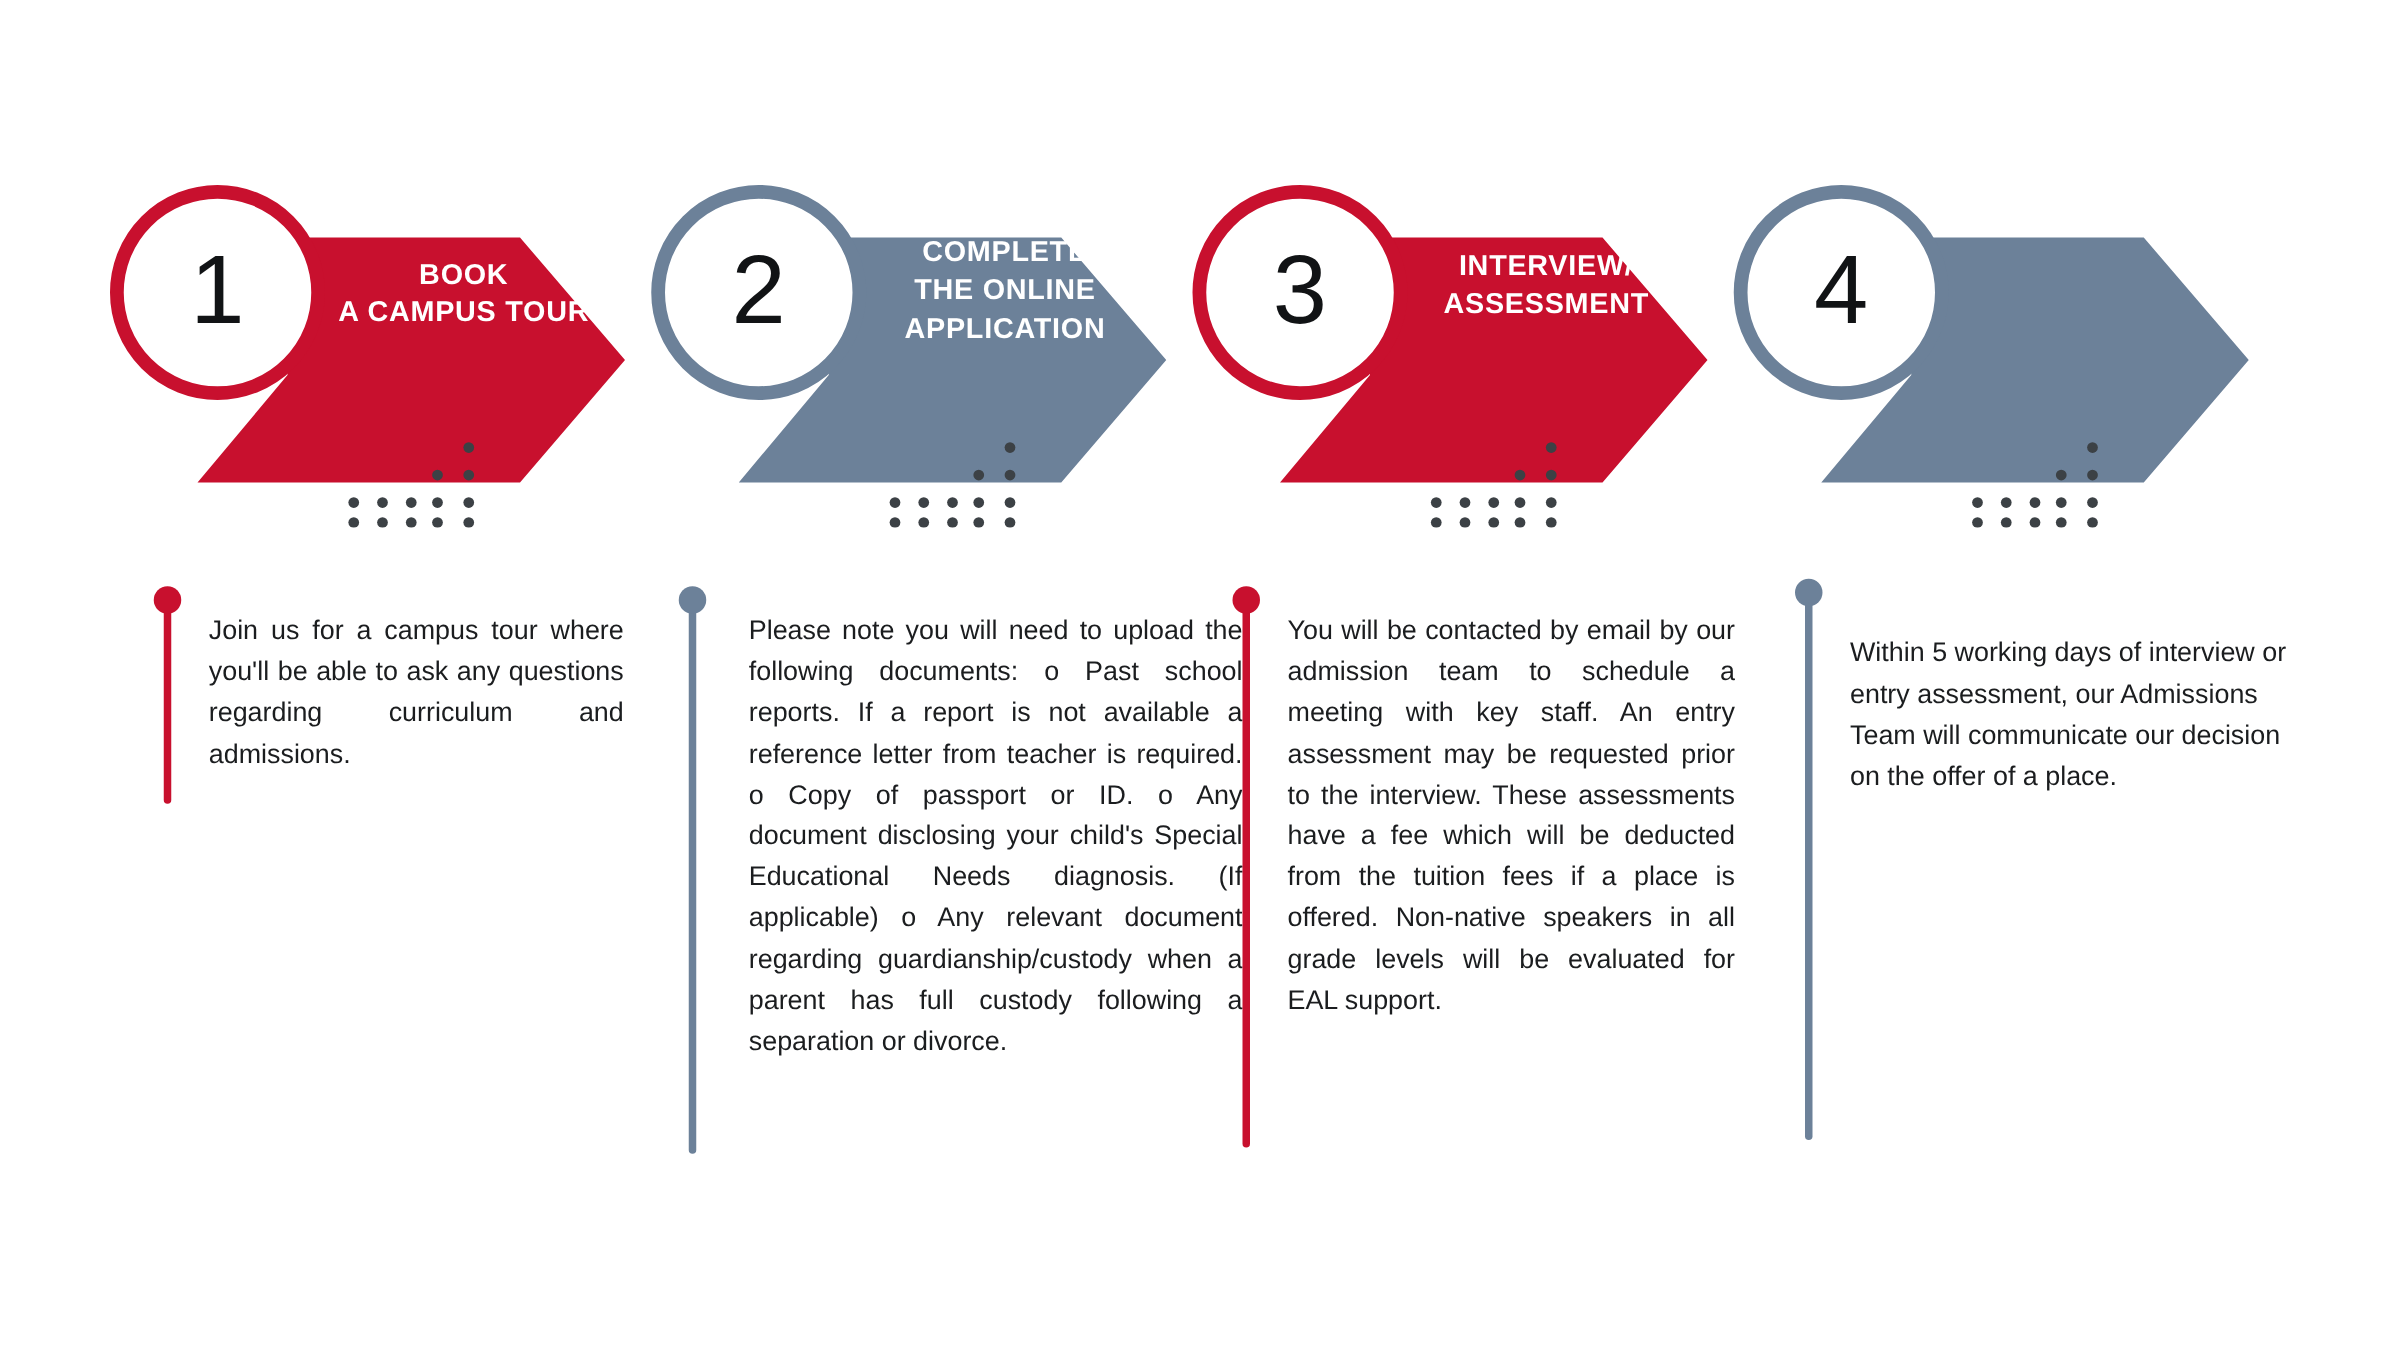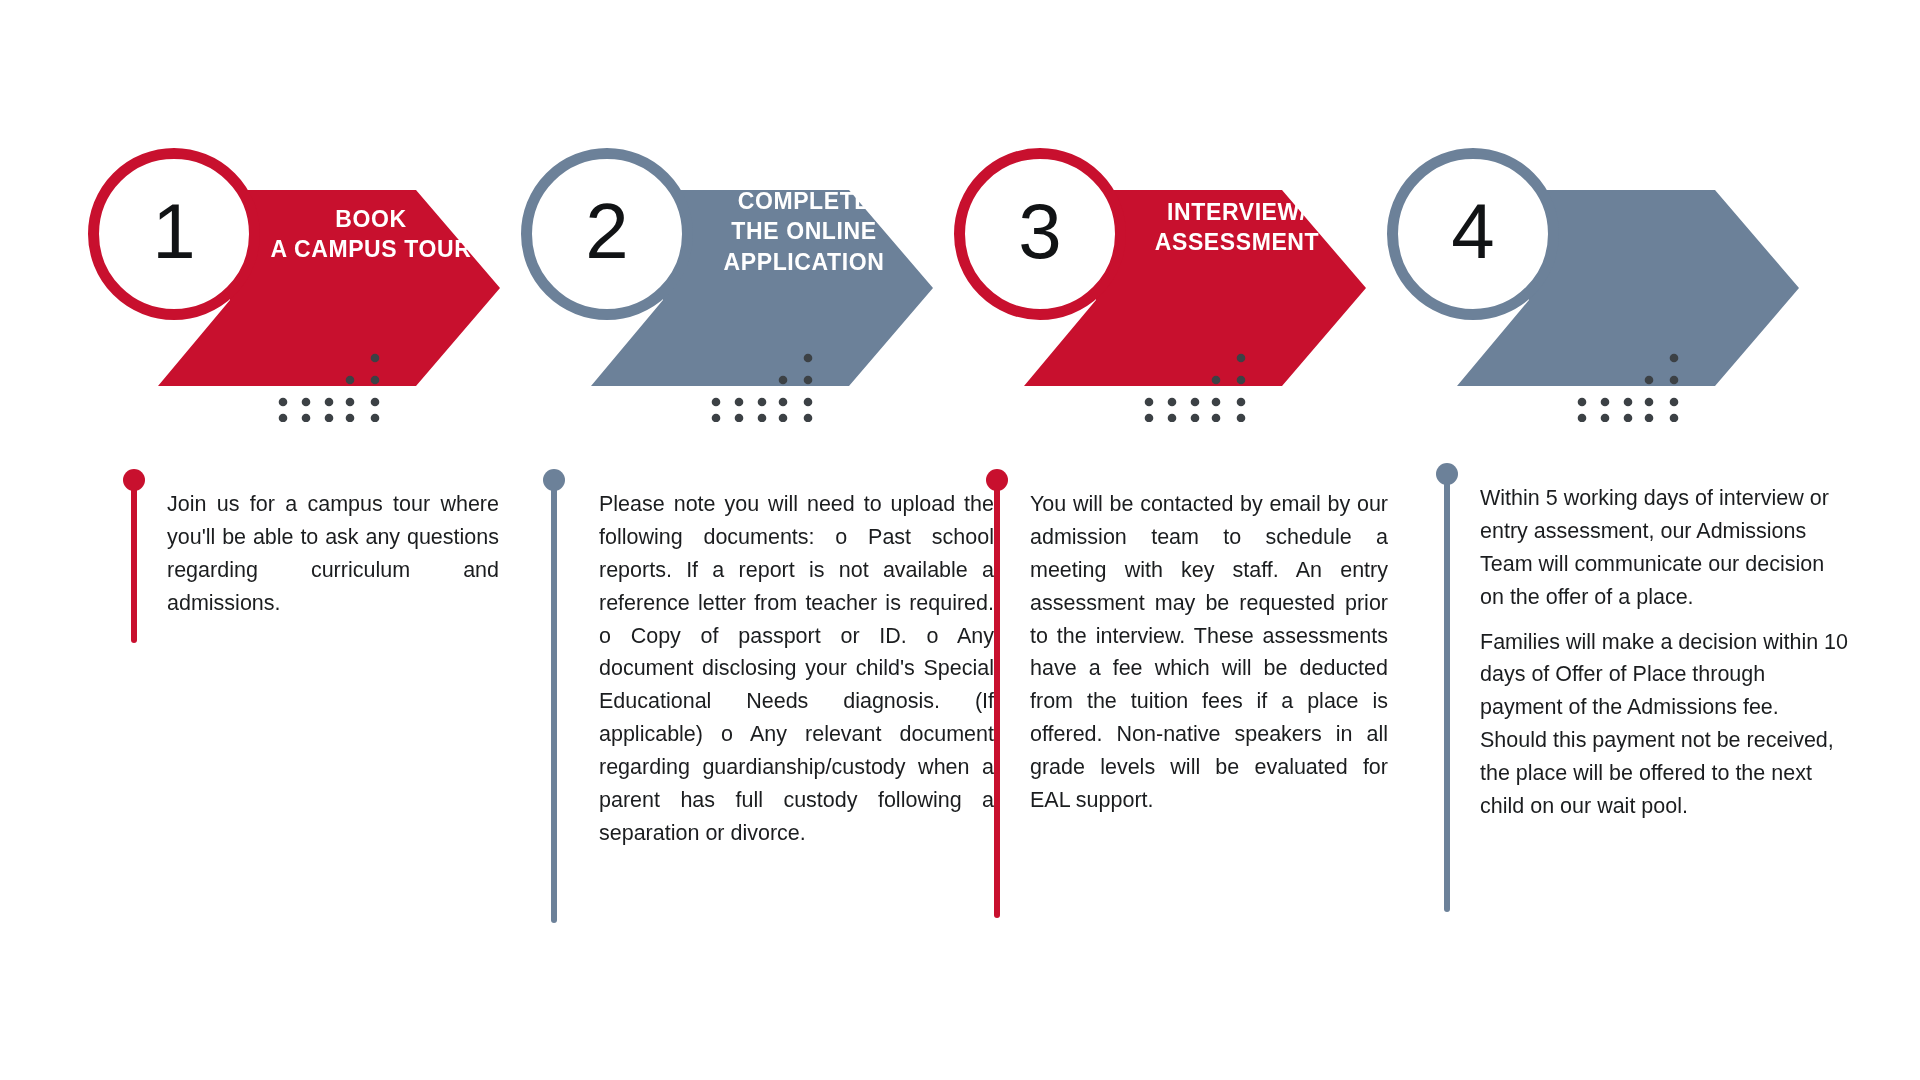--- a/index.html
+++ b/index.html
@@ -277,19 +277,18 @@
     <div class="desc-stem" id="desc-stem-3" style="height: 440px; background: rgb(200, 16, 46);"></div>
     <div class="desc-dot" id="desc-dot-3" style="background: rgb(200, 16, 46);"></div>
     <div class="desc-text" id="desc-text-3" style="width:358px;">
         <p>You will be contacted by email by our admission team to schedule a meeting with key staff. An entry assessment may be requested prior to the interview. These assessments have a fee which will be deducted from the tuition fees if a place is offered. Non-native speakers in all grade levels will be evaluated for EAL support.</p>
       </div>
   </div>
 
   <div class="desc leftalign" id="desc-4" style="left:1444px; width:380px; top:472px;">
     <div class="desc-stem" id="desc-stem-4" style="height: 440px; background: rgb(108, 129, 153);"></div>
     <div class="desc-dot" id="desc-dot-4" style="background: rgb(108, 129, 153);"></div>
-    <div class="desc-text" id="desc-text-4" style="width:370px;">
+    <div class="desc-text" id="desc-text-4" style="width:370px;margin-top:24px;">
         <p>Within 5 working days of interview or entry assessment, our Admissions Team will communicate our decision on the offer of a place.</p>
-        <p>Families will make a decision within 10 days of Offer of Place through payment of the Admissions fee. Should this payment not be received, the place will be offered to the next child on our wait pool.</p>
       </div>
   </div>
 
 </div>
 
 </body></html>

